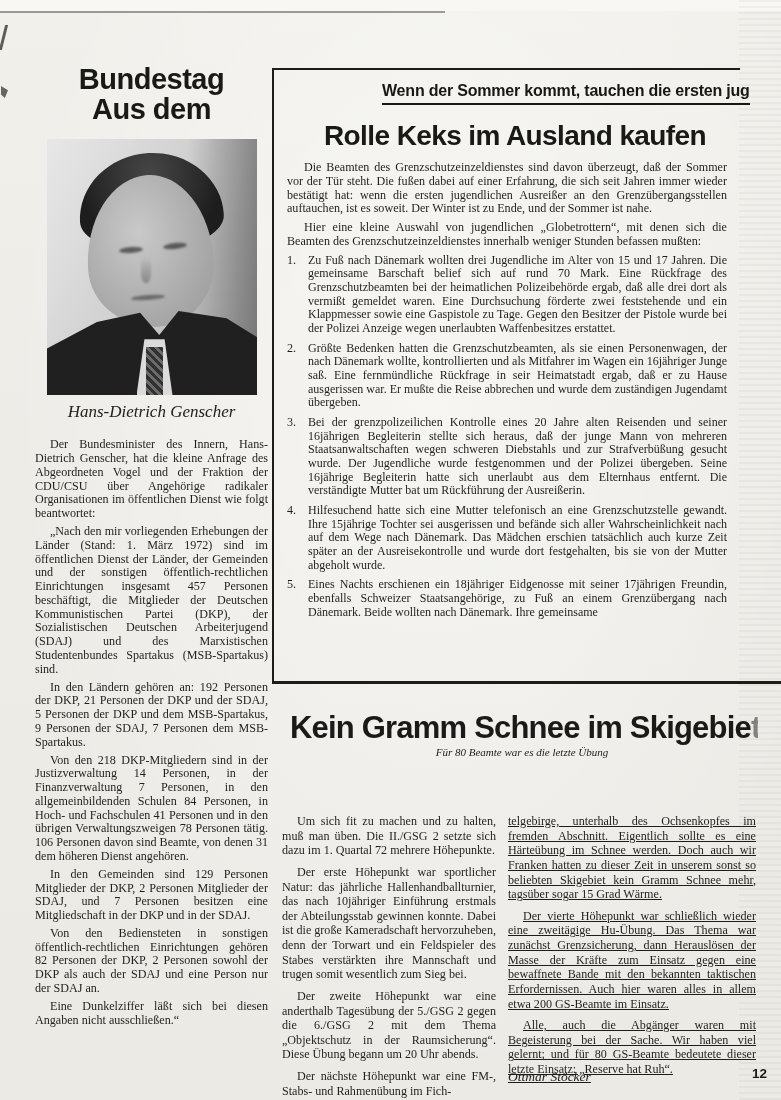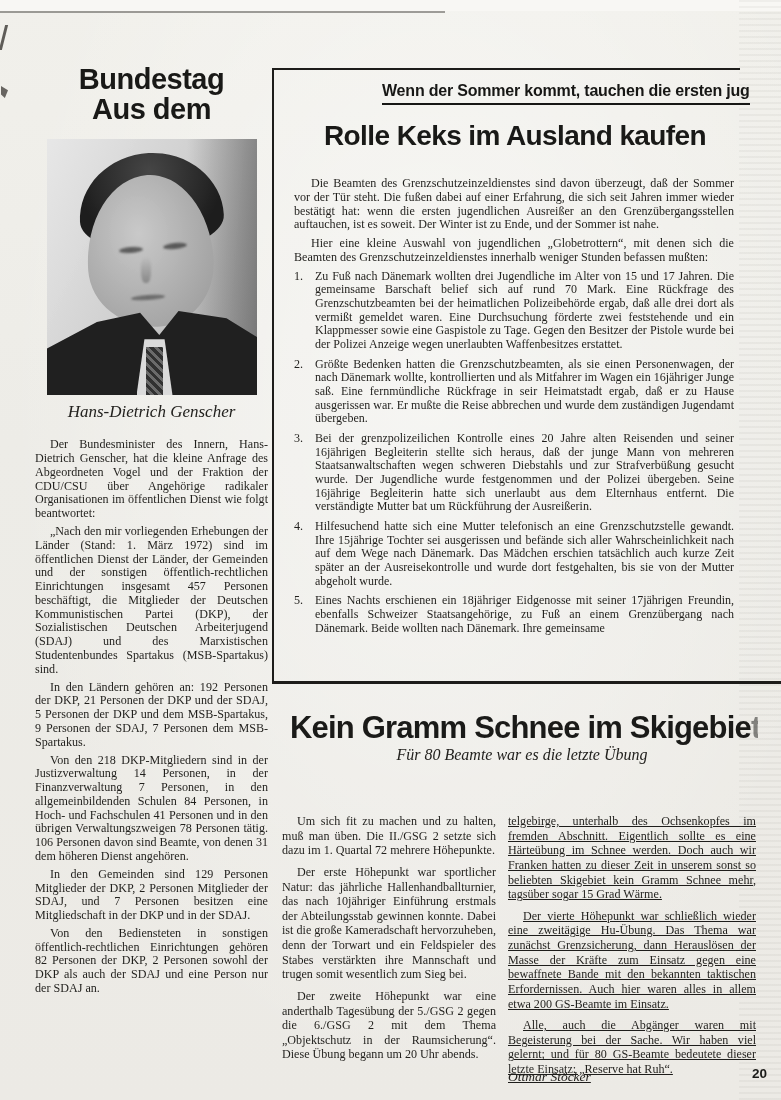--- a/index.html
+++ b/index.html
@@ -57,35 +57,35 @@
   .box{position:absolute;left:272px;top:68px;width:509px;height:614px;
     border-left:2px solid #1d1c1a;}
   .box-topline{position:absolute;left:0;top:0;width:466px;height:2px;background:#1d1c1a;}
   .box-botline{position:absolute;left:-2px;bottom:-2px;width:511px;height:3px;background:#1d1c1a;}
   .banner{position:absolute;left:108px;top:14px;white-space:nowrap;
     font-family:"Liberation Sans",sans-serif;font-weight:bold;font-size:16px;letter-spacing:-0.2px;
     color:#171715;border-bottom:2.5px solid #171715;padding-bottom:3px;}
   .rk-title{position:absolute;left:44px;top:46px;margin:6px;
     font-family:"Liberation Sans",sans-serif;font-weight:bold;font-size:28px;
     letter-spacing:-0.6px;color:#191917;}
-  .box-content{position:absolute;left:20px;top:93px;width:440px;margin-top:16px;}
+  .box-content{position:absolute;left:13px;top:93px;width:440px;}
   .box-content .body-p{text-indent:17px;margin-bottom:5px;}
   .olist{margin-top:2px;}
   .li{display:flex;margin-bottom:6px;}
   .li .num{flex:0 0 21px;font-size:12.1px;line-height:1.14;color:#201f1c;}
   .li .txt{flex:1;font-size:12px;line-height:1.14;text-align:justify;color:#201f1c;margin:0;}
 
   
   .ski{position:absolute;left:272px;top:690px;width:509px;height:410px;}
   .ski-title{position:absolute;left:6px;top:8px;margin:12px;white-space:nowrap;
     font-family:"Liberation Sans",sans-serif;font-weight:bold;font-size:31px;
     letter-spacing:-0.8px;color:#1a1a18;}
   .ski-title .cut{display:inline-block;width:7px;overflow:hidden;opacity:.5;vertical-align:bottom;}
   .ski-sub{position:absolute;left:20px;top:56px;width:460px;text-align:center;
-    font-style:italic;font-size:16px;color:#22211e;}
+    font-style:italic;font-size:11px;color:#22211e;}
   .cols{position:absolute;left:10px;top:94px;display:flex;gap:12px;margin-top:30px;}
   .col1{width:214px;}
   .col2{width:248px;text-decoration:underline;}
   .ski .sp{margin:0 0 7px;font-size:12.1px;line-height:1.21;text-align:justify;
     text-indent:15px;color:#201f1c;}
   .ski .noindent{text-indent:0;}
   .author{margin-top:-14.6px;text-align:left;font-style:italic;font-size:13.5px;
     color:#22211e;padding-right:2px;}
   .pagenum{position:absolute;left:752px;top:1066px;
     font-family:"Liberation Sans",sans-serif;font-weight:bold;font-size:13.5px;color:#1a1a18;}
@@ -118,20 +118,21 @@
       <div class="tie"></div>
     </div>
     <p class="lc-caption">Hans-Dietrich Genscher</p>
     <div class="lc-text">
       <p class="body-p">Der Bundesminister des Innern, Hans-Dietrich Genscher, hat die kleine Anfrage des Abgeordneten Vogel und der Fraktion der CDU/CSU über Angehörige radikaler Organisationen im öffentlichen Dienst wie folgt beantwortet:</p>
       <p class="body-p">„Nach den mir vorliegenden Erhebungen der Länder (Stand: 1. März 1972) sind im öffentlichen Dienst der Länder, der Gemeinden und der sonstigen öffentlich-rechtlichen Einrichtungen insgesamt 457 Personen beschäftigt, die Mitglieder der Deutschen Kommunistischen Partei (DKP), der Sozialistischen Deutschen Arbeiterjugend (SDAJ) und des Marxistischen Studentenbundes Spartakus (MSB-Spartakus) sind.</p>
       <p class="body-p">In den Ländern gehören an: 192 Personen der DKP, 21 Personen der DKP und der SDAJ, 5 Personen der DKP und dem MSB-Spartakus, 9 Personen der SDAJ, 7 Personen dem MSB-Spartakus.</p>
       <p class="body-p">Von den 218 DKP-Mitgliedern sind in der Justizverwaltung 14 Personen, in der Finanzverwaltung 7 Personen, in den allgemeinbildenden Schulen 84 Personen, in Hoch- und Fachschulen 41 Personen und in den übrigen Verwaltungszweigen 78 Personen tätig. 106 Personen davon sind Beamte, von denen 31 dem höheren Dienst angehören.</p>
       <p class="body-p">In den Gemeinden sind 129 Personen Mitglieder der DKP, 2 Personen Mitglieder der SDAJ, und 7 Personen besitzen eine Mitgliedschaft in der DKP und in der SDAJ.</p>
       <p class="body-p">Von den Bediensteten in sonstigen öffentlich-rechtlichen Einrichtungen gehören 82 Personen der DKP, 2 Personen sowohl der DKP als auch der SDAJ und eine Person nur der SDAJ an.</p>
+      <p class="body-p">Eine Dunkelziffer läßt sich bei diesen Angaben nicht ausschließen.“</p>
     </div>
   </div>
 
   <section class="box">
     <div class="box-topline"></div>
     <div class="box-botline"></div>
     <div class="banner">Wenn der Sommer kommt, tauchen die ersten jug</div>
     <h2 class="rk-title">Rolle Keks im Ausland kaufen</h2>
     <div class="box-content">
       <p class="body-p">Die Beamten des Grenzschutzeinzeldienstes sind davon überzeugt, daß der Sommer vor der Tür steht. Die fußen dabei auf einer Erfahrung, die sich seit Jahren immer wieder bestätigt hat: wenn die ersten jugendlichen Ausreißer an den Grenzübergangsstellen auftauchen, ist es soweit. Der Winter ist zu Ende, und der Sommer ist nahe.</p>
@@ -164,24 +165,25 @@
   <section class="ski">
     <h2 class="ski-title">
       <span>Kein Gramm Schnee im Skigebie</span><span class="cut">t</span>
     </h2>
     <div class="ski-sub">Für 80 Beamte war es die letzte Übung</div>
     <div class="cols">
       <div class="col1">
         <p class="sp">Um sich fit zu machen und zu halten, muß man üben. Die II./GSG 2 setzte sich dazu im 1. Quartal 72 mehrere Höhepunkte.</p>
         <p class="sp">Der erste Höhepunkt war sportlicher Natur: das jährliche Hallenhandballturnier, das nach 10jähriger Einführung erstmals der Abteilungsstab gewinnen konnte. Dabei ist die große Kameradschaft hervorzuheben, denn der Torwart und ein Feldspieler des Stabes verstärkten ihre Mannschaft und trugen somit wesentlich zum Sieg bei.</p>
         <p class="sp">Der zweite Höhepunkt war eine anderthalb Tagesübung der 5./GSG 2 gegen die 6./GSG 2 mit dem Thema „Objektschutz in der Raumsicherung“. Diese Übung begann um 20 Uhr abends.</p>
+        <p class="sp">Der nächste Höhepunkt war eine FM-, Stabs- und Rahmenübung im Fich-</p>
       </div>
       <div class="col2">
         <p class="sp noindent">telgebirge, unterhalb des Ochsenkopfes im fremden Abschnitt. Eigentlich sollte es eine Härteübung im Schnee werden. Doch auch wir Franken hatten zu dieser Zeit in unserem sonst so beliebten Skigebiet kein Gramm Schnee mehr, tagsüber sogar 15 Grad Wärme.</p>
         <p class="sp">Der vierte Höhepunkt war schließlich wieder eine zweitägige Hu-Übung. Das Thema war zunächst Grenzsicherung, dann Herauslösen der Masse der Kräfte zum Einsatz gegen eine bewaffnete Bande mit den bekannten taktischen Erfordernissen. Auch hier waren alles in allem etwa 200 GS-Beamte im Einsatz.</p>
         <p class="sp">Alle, auch die Abgänger waren mit Begeisterung bei der Sache. Wir haben viel gelernt; und für 80 GS-Beamte bedeutete dieser letzte Einsatz: „Reserve hat Ruh“.</p>
         <div class="author">Ottmar Stöcker</div>
       </div>
     </div>
   </section>
 
-  <div class="pagenum">20</div>
+  <div class="pagenum">12</div>
 </div>
 
 </body></html>

